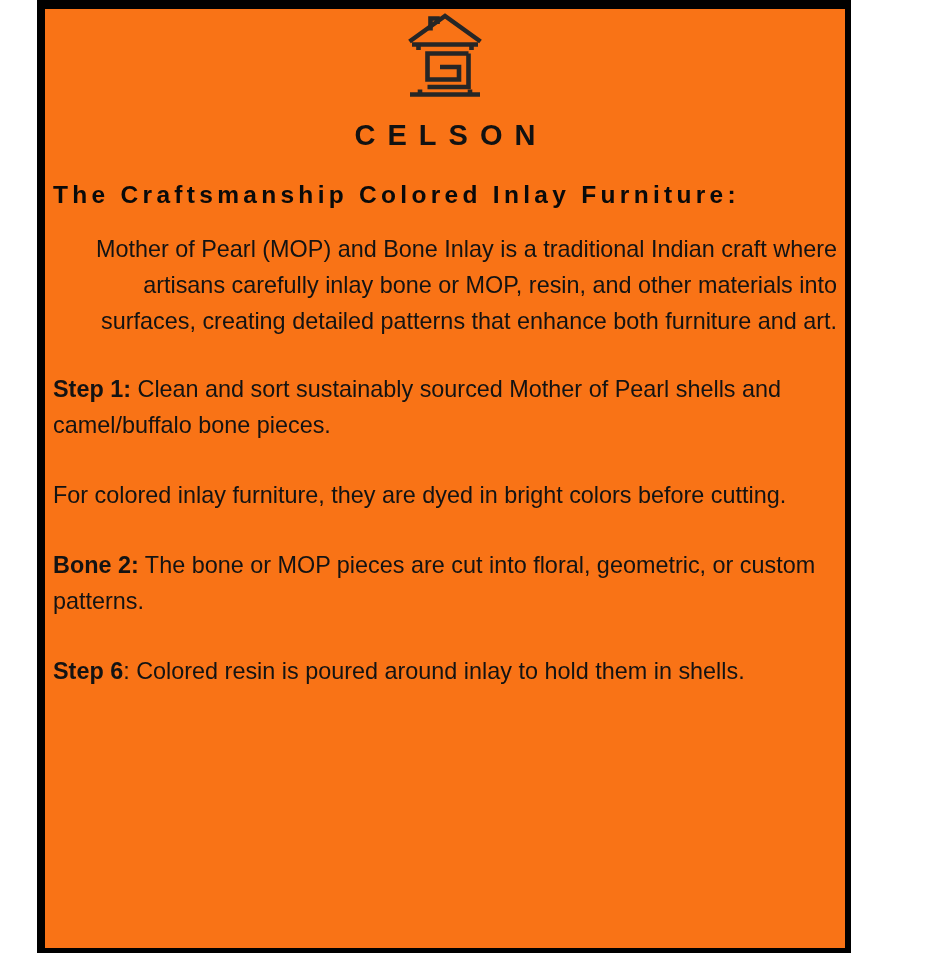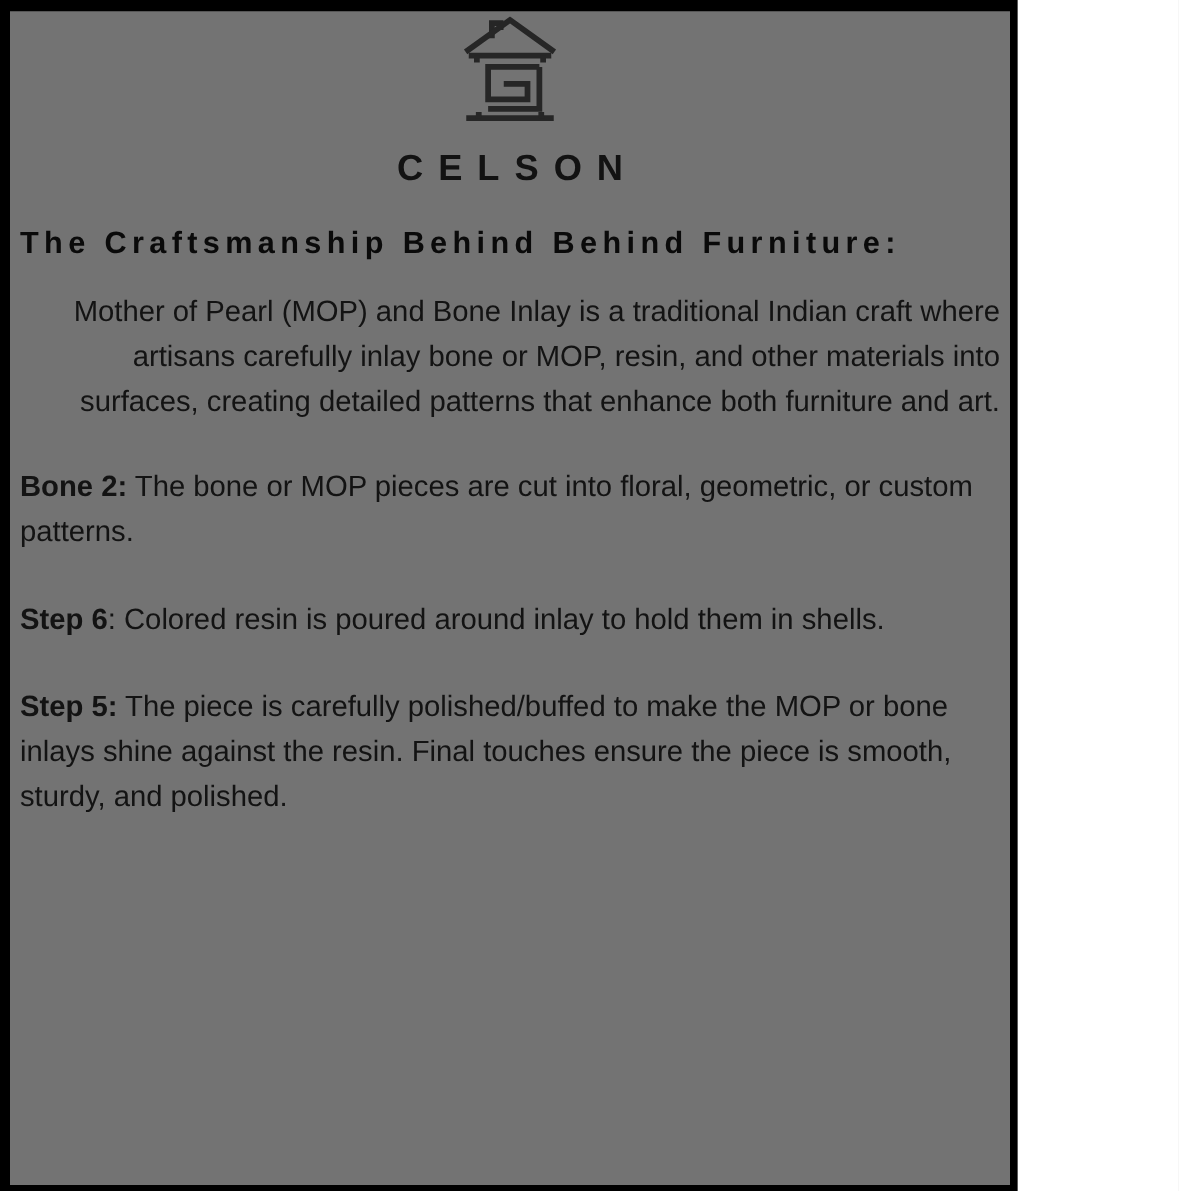--- a/index.html
+++ b/index.html
@@ -13,25 +13,26 @@
     font-family: "Liberation Sans", sans-serif;
     color: #000000;
     overflow: hidden;
   }
 
   #poster {
     position: relative;
     box-sizing: border-box;
     width: 814px;
     height: 953px;
-    background: #737373;
+    background: #f97316;
     border-top: 9px solid #000000;
     border-left: 8px solid #000000;
     border-right: 6px solid #000000;
     border-bottom: 5px solid #000000;
+    margin-left: 37px;
   }
 
   .inner {
     position: relative;
     width: 100%;
     height: 100%;
     box-sizing: border-box;
     padding: 0 8px 0 8px;
   }
 
@@ -107,25 +108,26 @@
 
           <path d="M3.0 81.5 L73.0 81.5"></path>
 
           <path d="M13.0 76.5 L13.0 81.5"></path>
           <path d="M63.0 76.5 L63.0 81.5"></path>
         </g>
       </svg>
       <div class="wordmark">CELSON</div>
     </div>
 
-    <div class="headline">The Craftsmanship Behind Behind Furniture:</div>
+    <div class="headline">The Craftsmanship Colored Inlay Furniture:</div>
 
     <div class="body">
       <p class="para tight-intro">Mother of Pearl (MOP) and Bone Inlay is a traditional Indian craft where artisans carefully inlay bone or MOP, resin, and other materials into surfaces, creating detailed patterns that enhance both furniture and art.</p>
       <div id="steps-container">
+          <p class="para"><span class="lead">Step 1:</span><span> Clean and sort sustainably sourced Mother of Pearl shells and camel/buffalo bone pieces.</span></p>
+          <p class="para"><span>For colored inlay furniture, they are dyed in bright colors before cutting.</span></p>
           <p class="para"><span class="lead">Bone 2:</span><span> The bone or MOP pieces are cut into floral, geometric, or custom patterns.</span></p>
           <p class="para"><span class="lead">Step 6</span><span>: Colored resin is poured around inlay to hold them in shells.</span></p>
-          <p class="para"><span class="lead">Step 5:</span><span> The piece is carefully polished/buffed to make the MOP or bone inlays shine against the resin. Final touches ensure the piece is smooth, sturdy, and polished.</span></p>
         </div>
     </div>
 
   </div>
 </div>
 
 </body></html>

